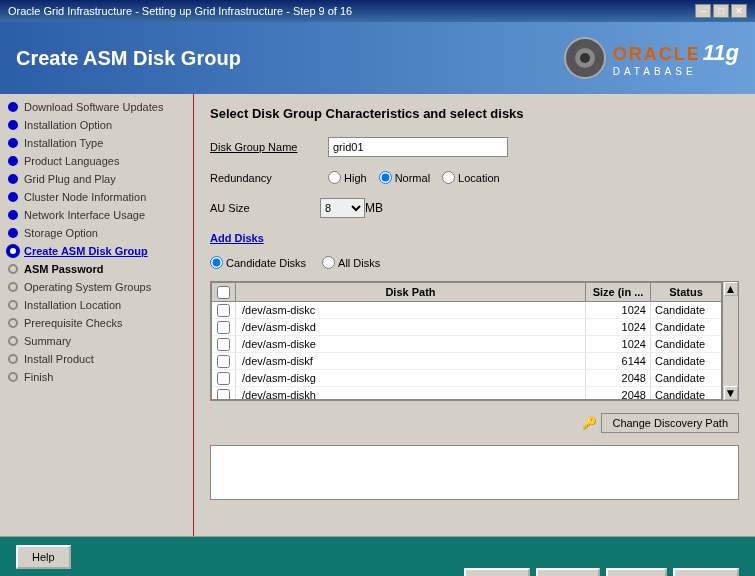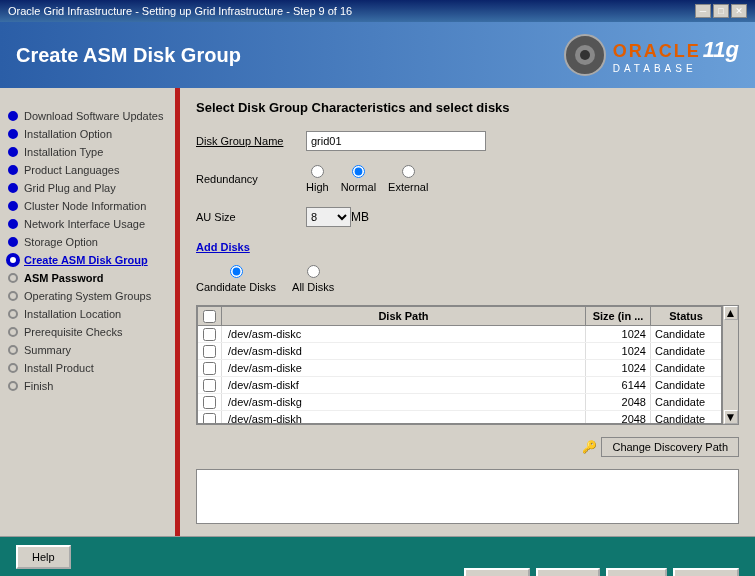--- a/index.html
+++ b/index.html
@@ -56,24 +56,24 @@
     }
 
     .content-area {
       display: flex;
       flex: 1;
       background: #d4d0c8;
     }
 
     
     .sidebar {
-      width: 180px;
-      background: #d4d0c8;
-      border-right: 5px solid #b91c1c;
-      padding: 19px 0;
+      width: 194px;
+      background: #d4d0c8;
+      border-right: 1px solid #b91c1c;
+      padding: 4px 0;
       overflow-y: auto;
     }
     .sidebar-item {
       display: flex;
       align-items: center;
       padding: 3px 8px;
       font-size: 11px;
       color: #333;
       cursor: pointer;
       gap: 6px;
@@ -116,20 +116,21 @@
     .section-title {
       font-size: 13px;
       font-weight: bold;
       color: #000;
       margin-bottom: 8px;
     }
 
     .form-row {
       display: flex;
       align-items: center;
+      gap: 8px;
       margin-bottom: 6px;
     }
     .form-label {
       width: 110px;
       font-size: 11px;
       color: #000;
     }
     .form-label.underline {
       text-decoration: underline;
     }
@@ -145,21 +146,20 @@
     .radio-group {
       display: flex;
       align-items: center;
       gap: 12px;
     }
     .radio-item {
       display: flex;
       align-items: center;
       gap: 3px;
       font-size: 11px;
-      flex-direction: column;
     }
     .radio-item input[type=radio] {
       margin: 0;
     }
 
     .au-size-row {
       display: flex;
       align-items: center;
       gap: 0;
     }
@@ -455,21 +455,21 @@
           <label class="radio-item">
             <input type="radio" name="redundancy" style=""> 
               <span>High</span>
           </label>
           <label class="radio-item">
             <input type="radio" name="redundancy" checked="" style=""> 
               <span>Normal</span>
           </label>
           <label class="radio-item">
             <input type="radio" name="redundancy" style=""> 
-              <span>External</span>
+              <span>Location</span>
           </label>
         </div>
       </div>
 
       <div class="form-row au-size-row">
         <span class="form-label">AU Size</span>
         <select class="au-select">
           <option>8</option>
           <option>16</option>
           <option>32</option>

